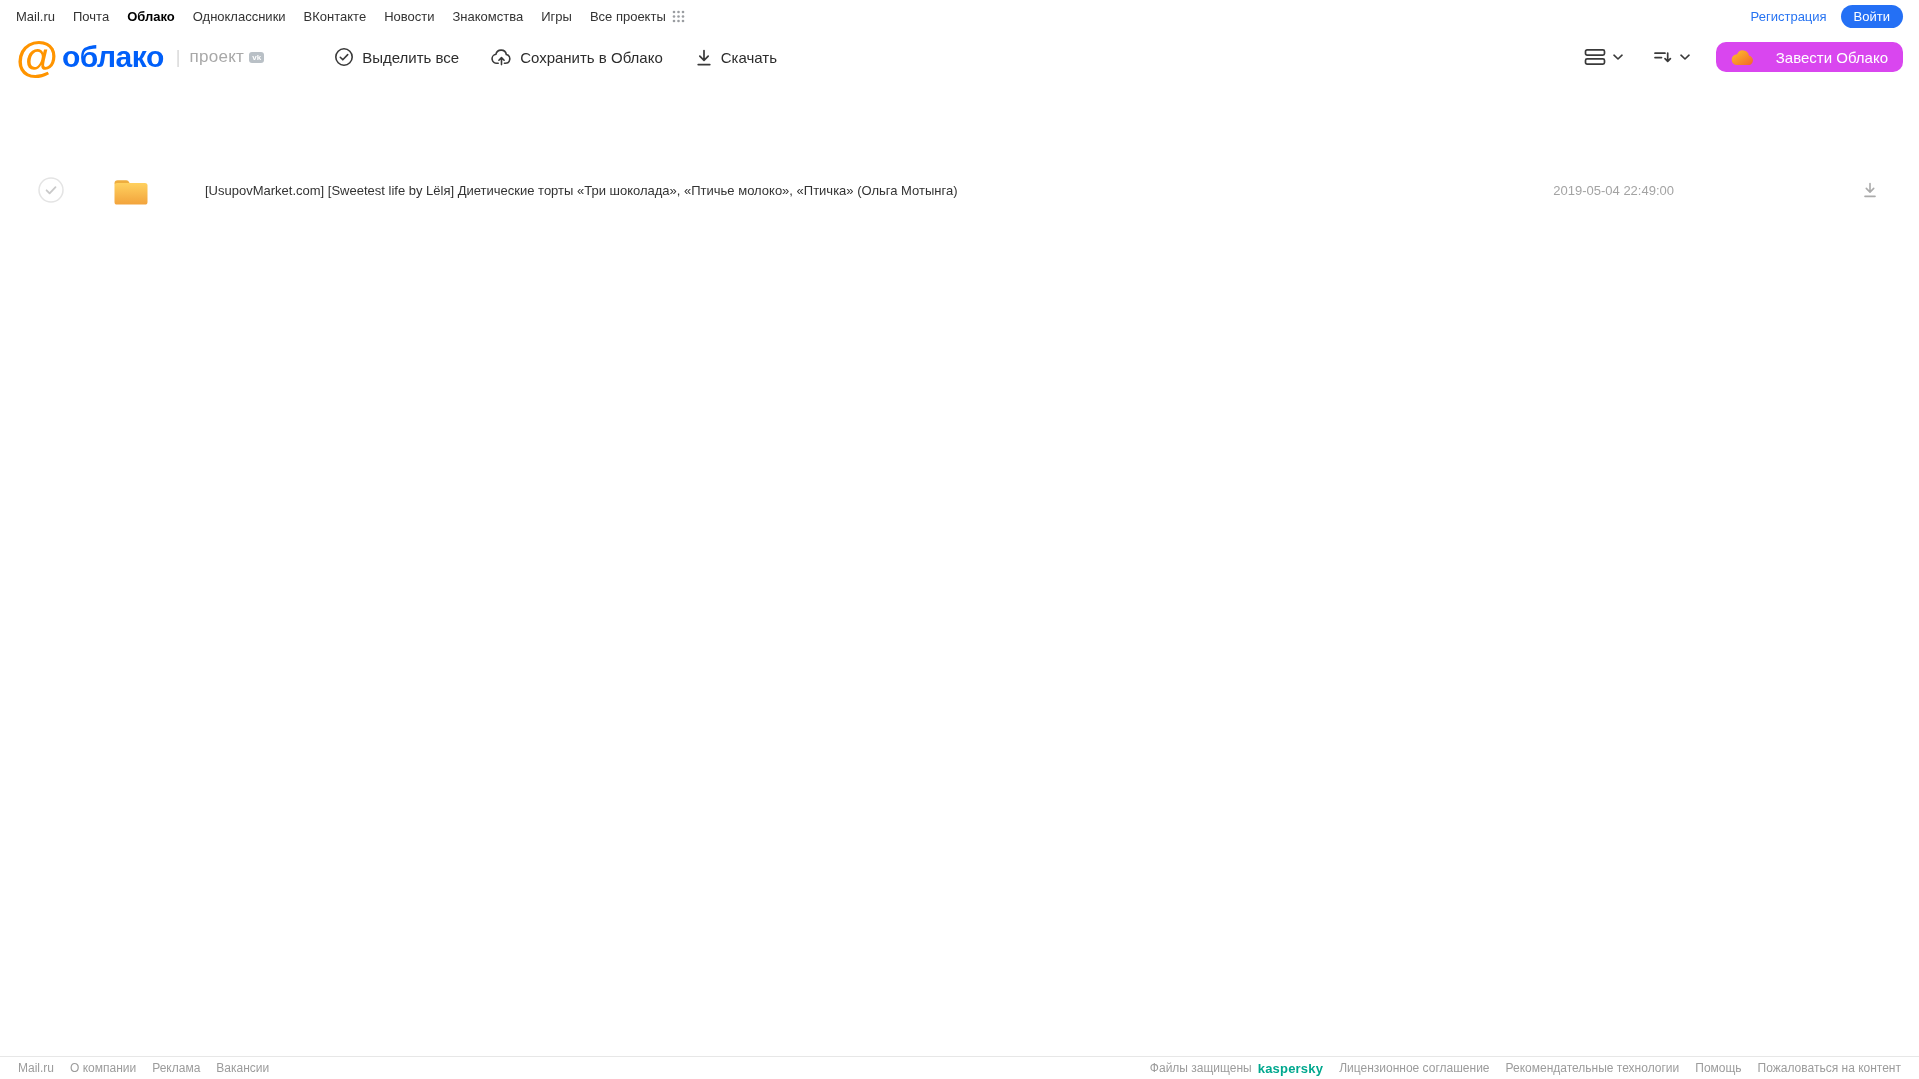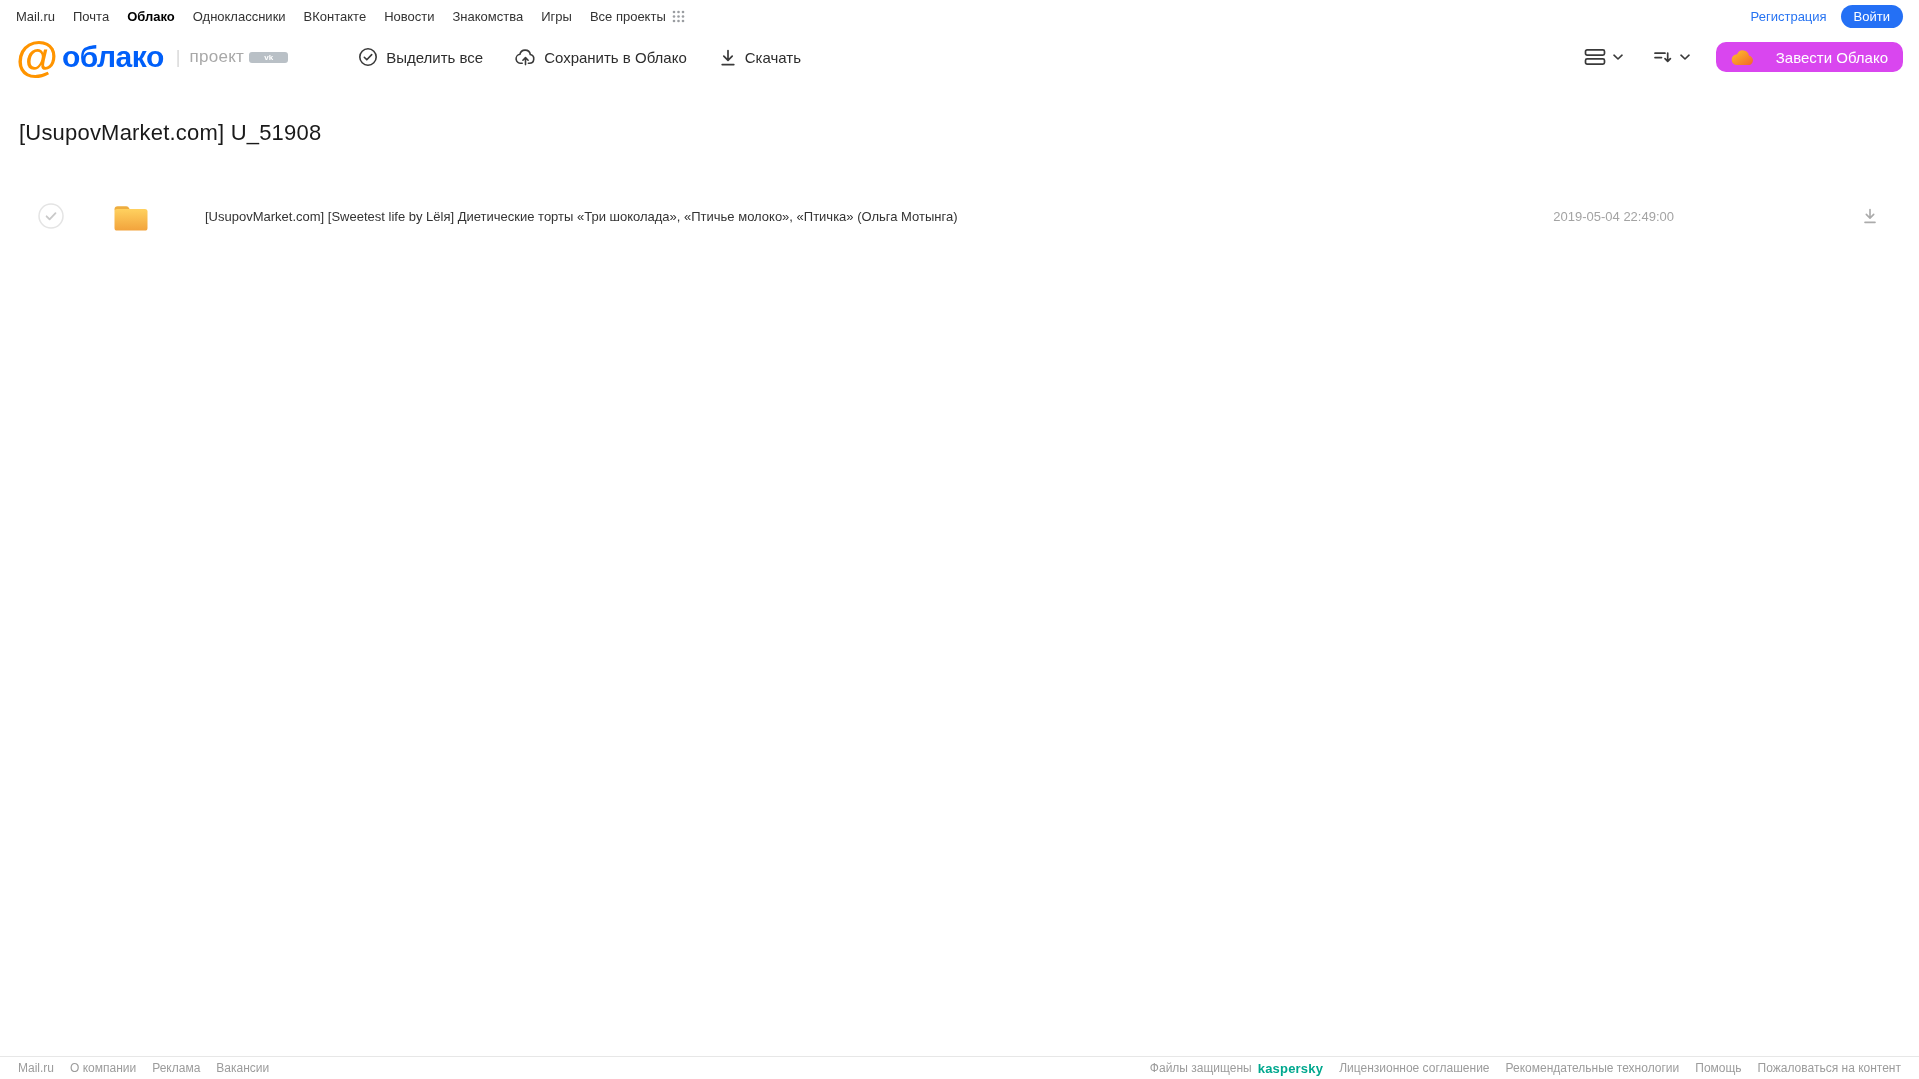--- a/index.html
+++ b/index.html
@@ -39,21 +39,21 @@
   .at-logo {
     color: #ff9400; font-size: 43px; font-weight: 700; line-height: 36px;
     margin-right: 5px; letter-spacing: -1px; user-select: none;
   }
   .logo-word { color: #005ff9; font-size: 30px; font-weight: 700; letter-spacing: -0.5px; }
   .logo-sep { color: #d9d9d9; font-size: 18px; margin: 0 9px 0 12px; font-weight: 300; }
   .project-label { color: #a8a8a8; font-size: 17px; letter-spacing: 0.3px; }
   .vk-badge {
     display: inline-block; background: #b9c0c6; color: #fff;
     font-size: 8px; font-weight: 700; line-height: 11px;
-    border-radius: 3px; padding: 0 15px; margin-left: 5px; vertical-align: 2px;
+    border-radius: 3px; padding: 0 3px; margin-left: 5px; vertical-align: 2px;
   }
   .toolbar { display: flex; align-items: flex-end; gap: 32px; margin-left: 70px; }
   .tool-btn {
     display: flex; align-items: center; gap: 8px;
     background: none; border: none; cursor: pointer; font-family: inherit;
     font-size: 15px; color: #2d2d2d; padding: 0;
   }
   .header-right { margin-left: auto; display: flex; align-items: center; }
   .icon-drop { display: flex; align-items: center; gap: 7px; cursor: pointer; padding: 4px; }
   .icon-drop + .icon-drop { margin-left: 22px; }
@@ -205,21 +205,20 @@
           </defs>
           <path d="M6 16 A5.4 5.4 0 0 1 6.1 5.2 A6.2 6.2 0 0 1 18 6.8 A4.6 4.6 0 0 1 16.6 16 Z" fill="url(#cg)"></path>
         </svg>
       </span>
       <span>Завести Облако</span>
     </button>
   </div>
 </header>
 
 <main class="main">
-  <h1 class="page-title">[UsupovMarket.com] U_51908</h1>
 
   <div class="file-list">
     <div class="file-row">
       <span class="row-check">
         <svg width="26" height="26" viewBox="0 0 26 26">
           <circle cx="13" cy="13" r="12" fill="#ffffff" stroke="#e4e4e4" stroke-width="1.5"></circle>
           <path d="M8.6 13.3 l3 3 5.9-6.2" fill="none" stroke="#c9c9c9" stroke-width="1.8" stroke-linecap="round" stroke-linejoin="round"></path>
         </svg>
       </span>
       <span class="folder-icon">

